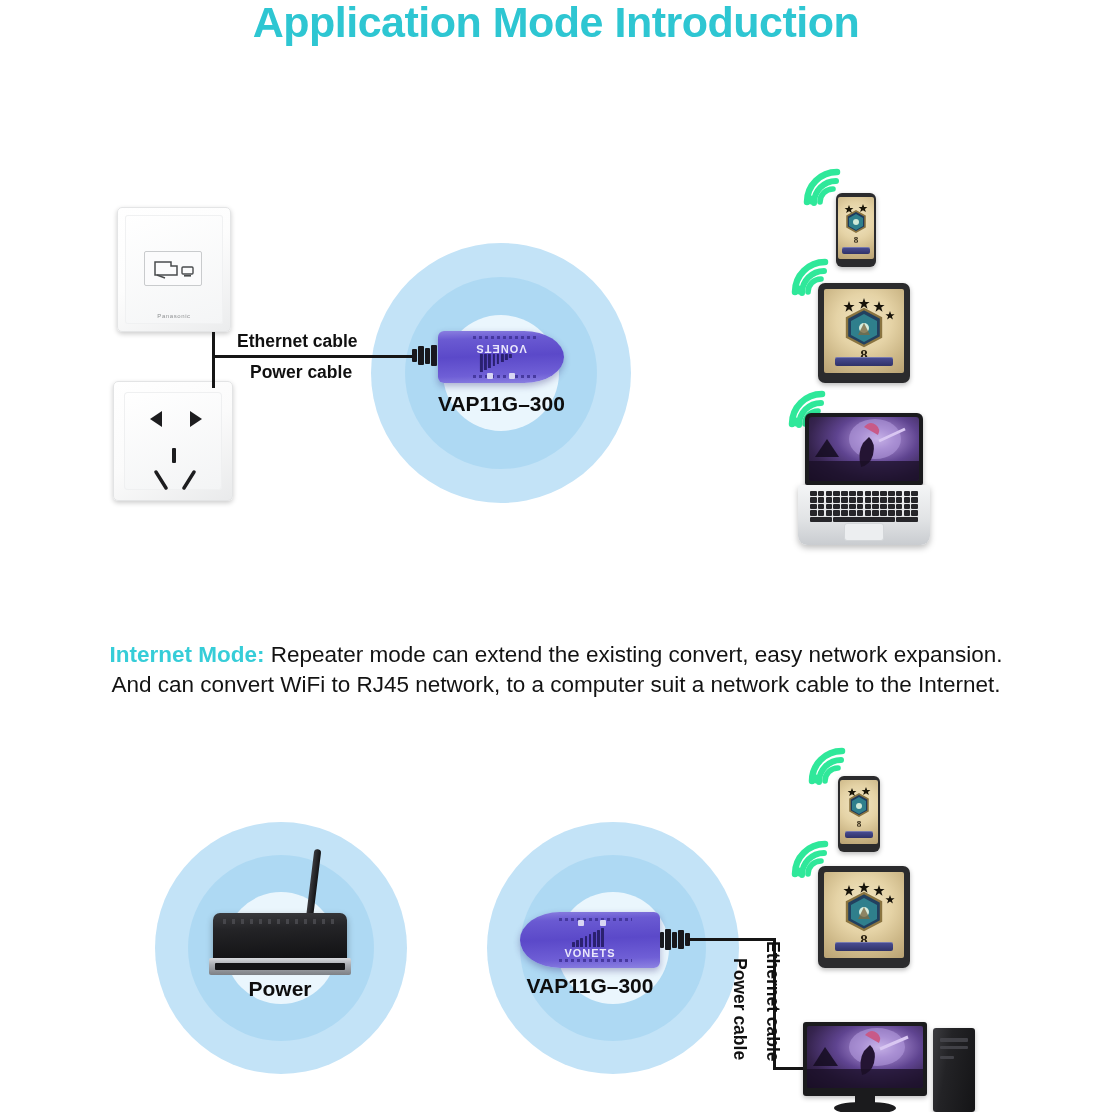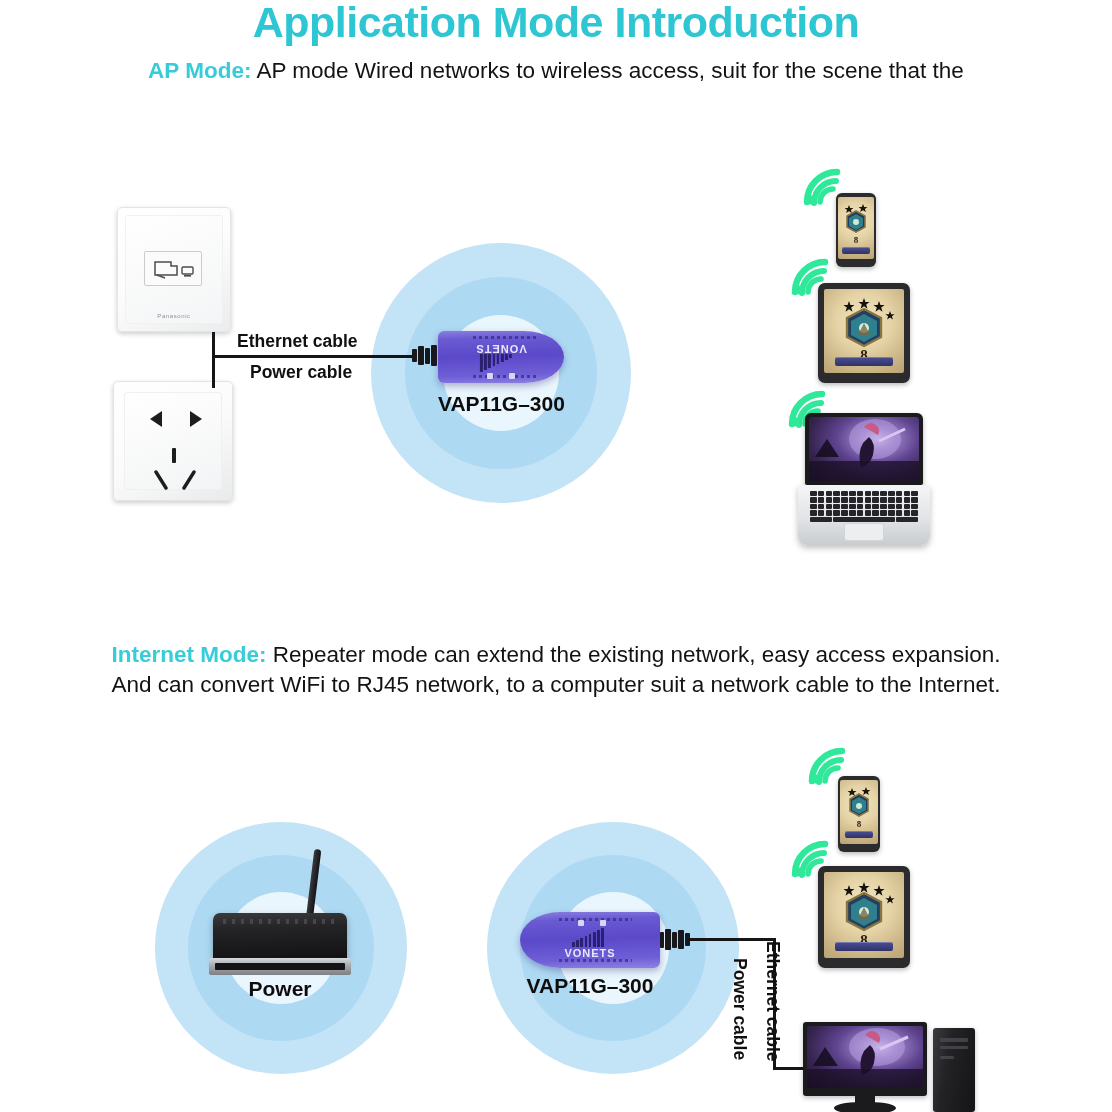--- a/index.html
+++ b/index.html
@@ -181,30 +181,26 @@
   .tower-slot{ position:absolute; background:#4a4a50; border-radius:1px; opacity:.8; }
 </style>
 </head>
 <body>
 
 <div id="page">
 
   <div class="title">Application Mode Introduction</div>
 
   <div class="intro-block" id="ap-intro">
-    <div>
-      <span class="mode-tag">AP Mode:</span>
-      <span class="intro-body">AP mode Wired networks to wireless access, suit for the scene that the</span>
-    </div>
   </div>
 
   <div class="intro-block" id="rp-intro">
     <div>
       <span class="mode-tag">Internet Mode:</span>
-      <span class="intro-body">Repeater mode can extend the existing network, easy access expansion.</span>
+      <span class="intro-body">Repeater mode can extend the existing convert, easy network expansion.</span>
     </div>
     <div class="intro-body">And can convert WiFi to RJ45 network, to a computer suit a network cable to the Internet.</div>
   </div>
 
   <div class="halo" style="left:371px; top:243px; width:260px; height:260px;">
     <div class="r1"></div>
     <div class="r2" style="left:34px; top:34px; width:192px; height:192px;"></div>
     <div class="r3" style="left:72px; top:72px; width:116px; height:116px;"></div>
   </div>
 

